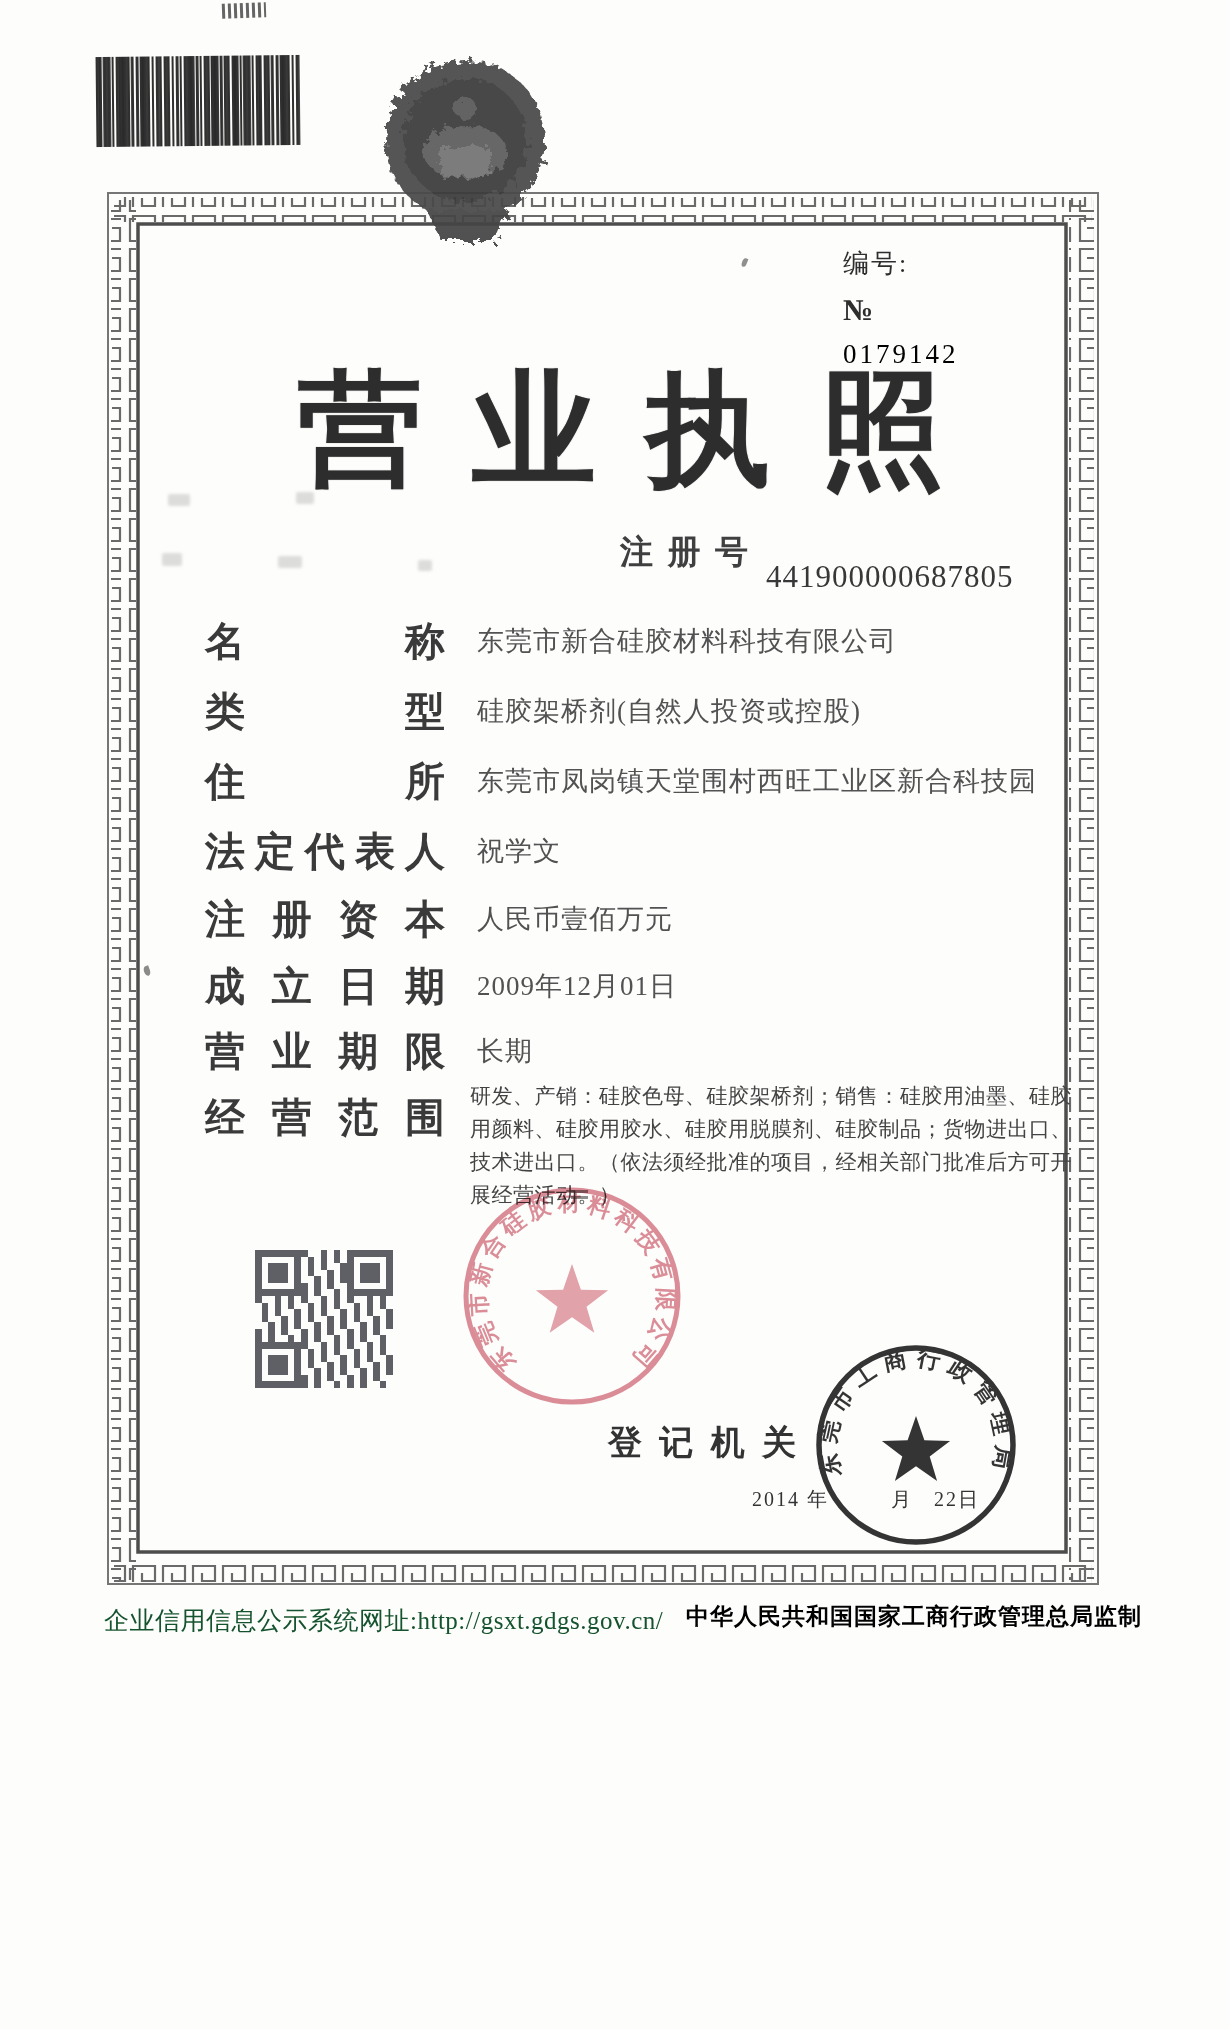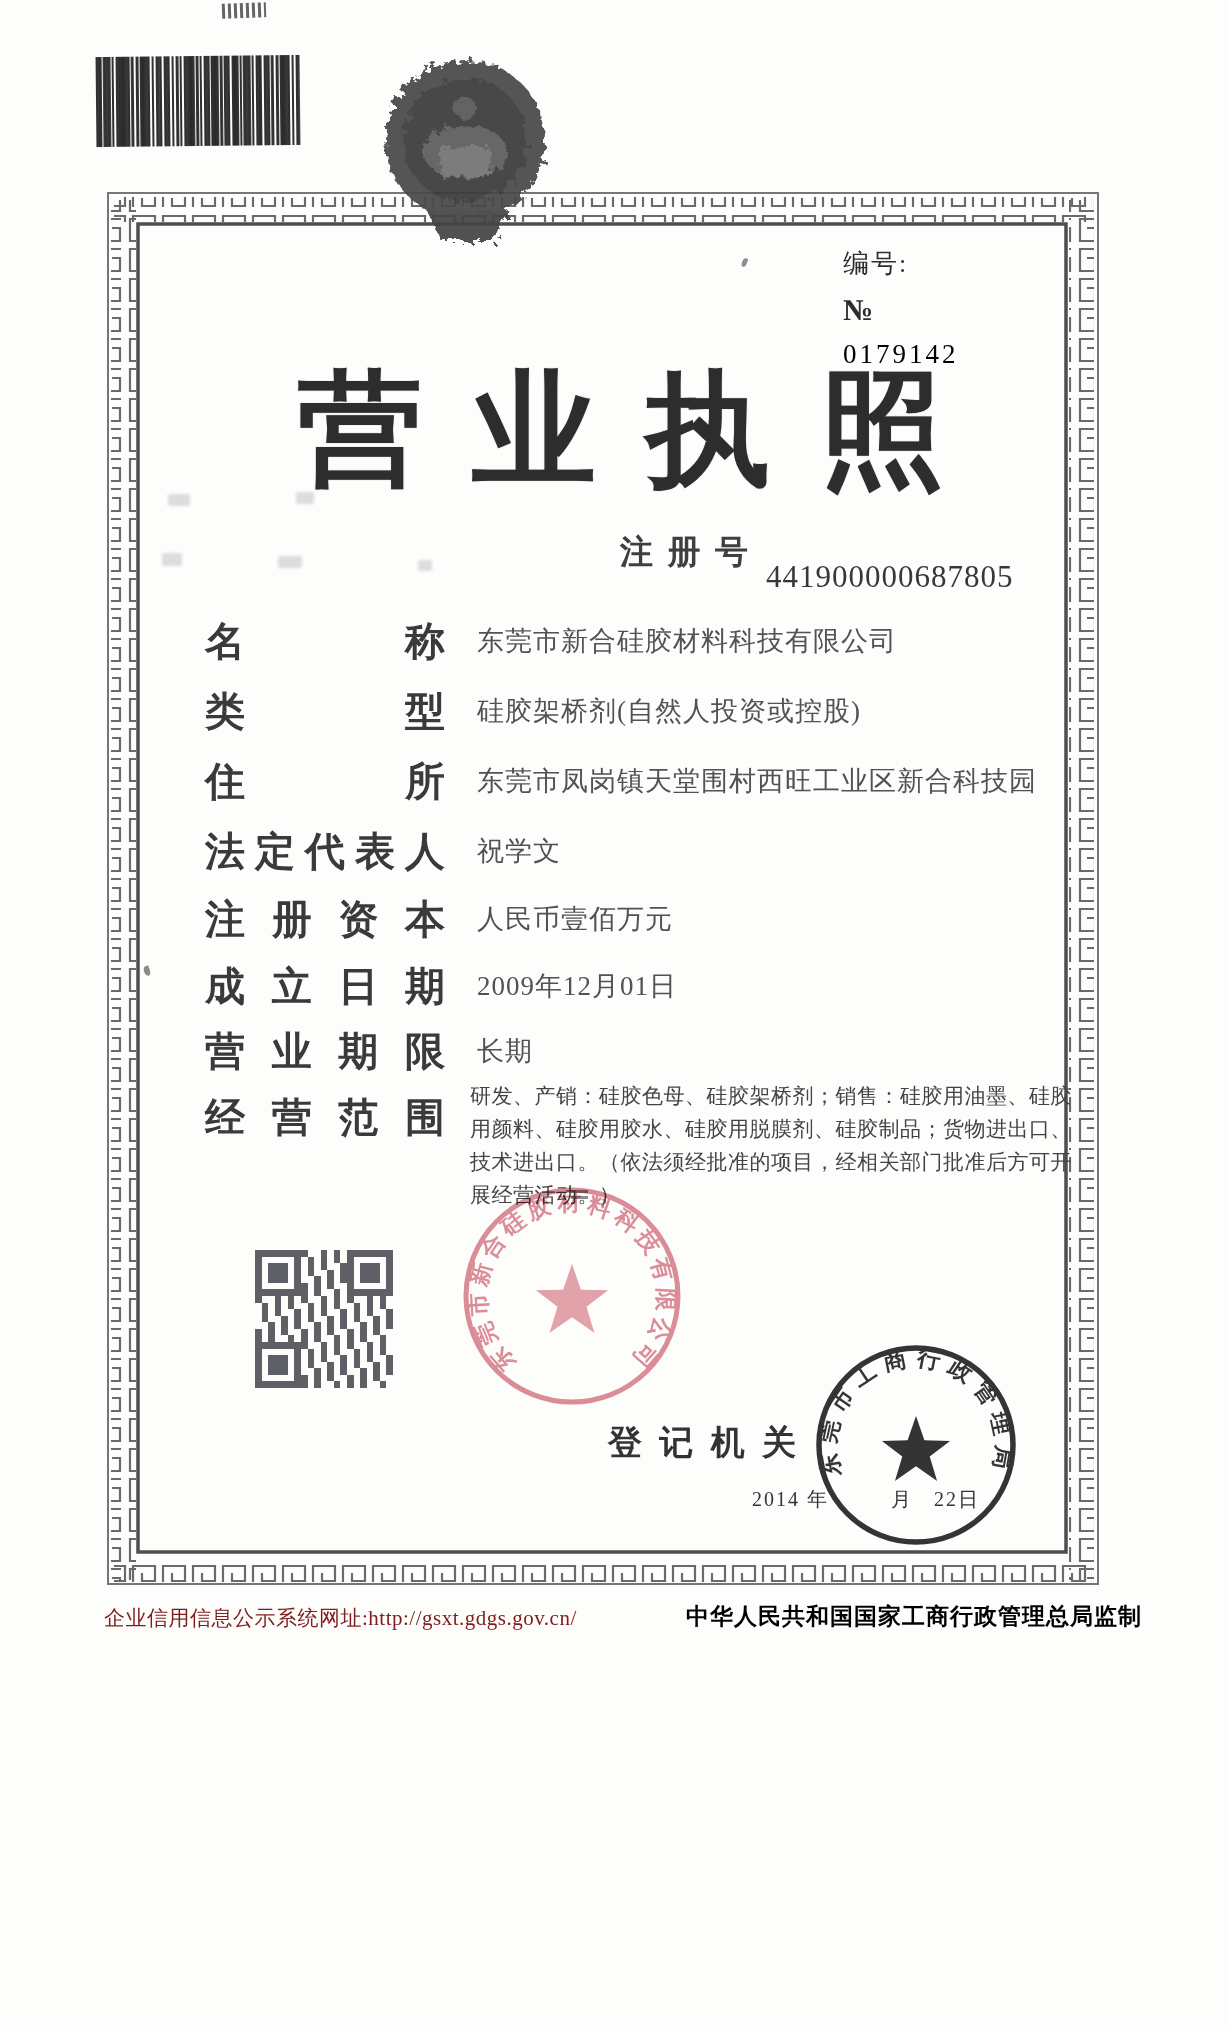--- a/index.html
+++ b/index.html
@@ -67,21 +67,21 @@
   .qr{position:absolute;left:255px;top:1250px;width:138px;height:138px;z-index:2;opacity:.82;
       display:grid;grid-template-columns:repeat(21,1fr);grid-template-rows:repeat(21,1fr);}
   .qr .d{background:#3d3d46;}
 
   
   .seal{position:absolute;z-index:4;mix-blend-mode:multiply;}
   .company-seal{left:456px;top:1180px;opacity:.8;}
   .registrar-seal{left:810px;top:1340px;opacity:.9;}
 
   
-  .footer-left{position:absolute;left:104px;top:1604px;z-index:2;font-size:21px;color:#7f1d1d;letter-spacing:.5px;}
+  .footer-left{position:absolute;left:104px;top:1604px;z-index:2;font-size:25px;color:#14532d;letter-spacing:.5px;}
   .footer-right{position:absolute;right:88px;top:1601px;z-index:2;font-size:23px;font-weight:700;color:#000000;letter-spacing:1px;}
 </style>
 </head>
 <body>
 
 <div class="page">
 
   <div class="smudge"></div>
   <div class="ghost" style="left:168px;top:494px;width:22px;height:12px;"></div>
   <div class="ghost" style="left:296px;top:492px;width:18px;height:12px;"></div>

